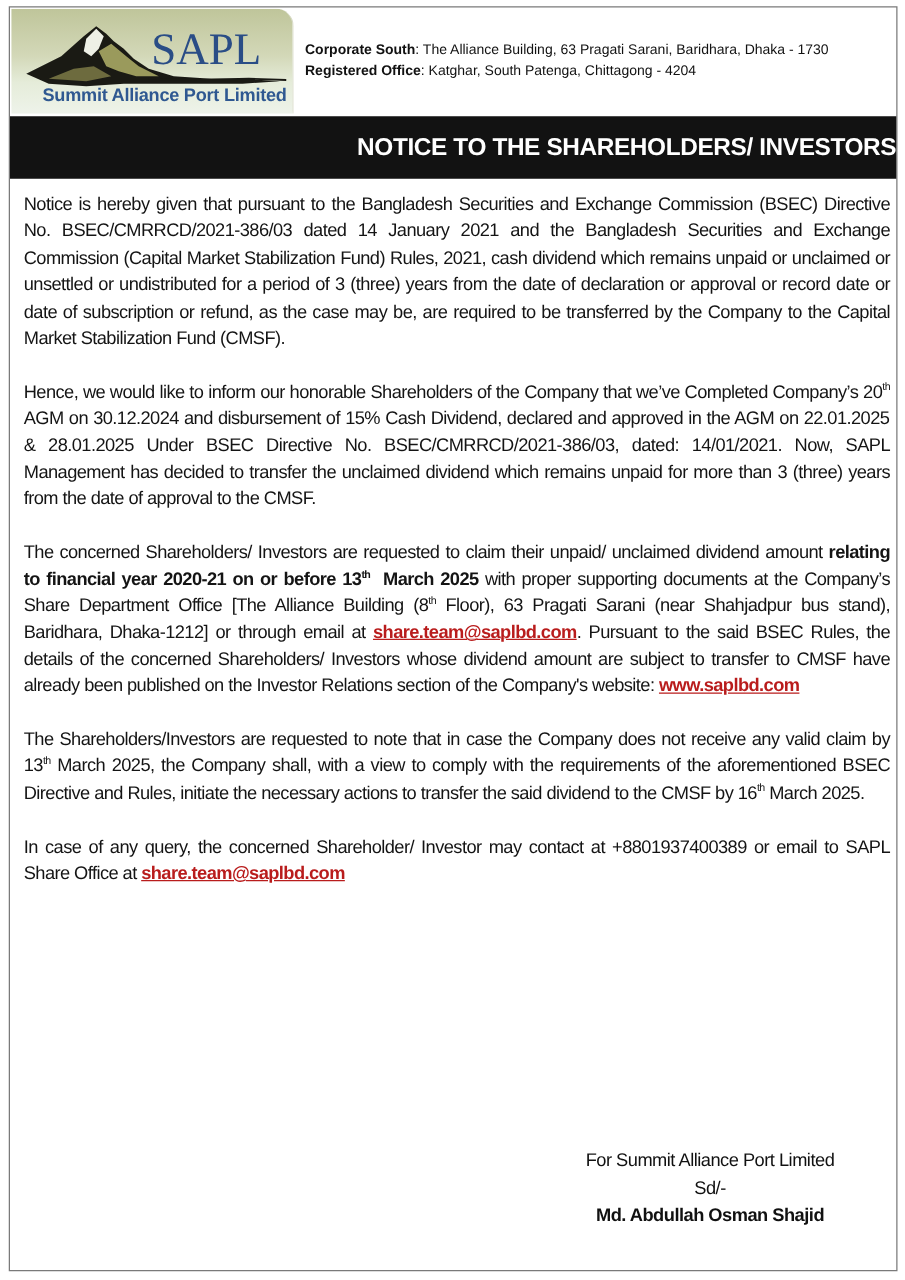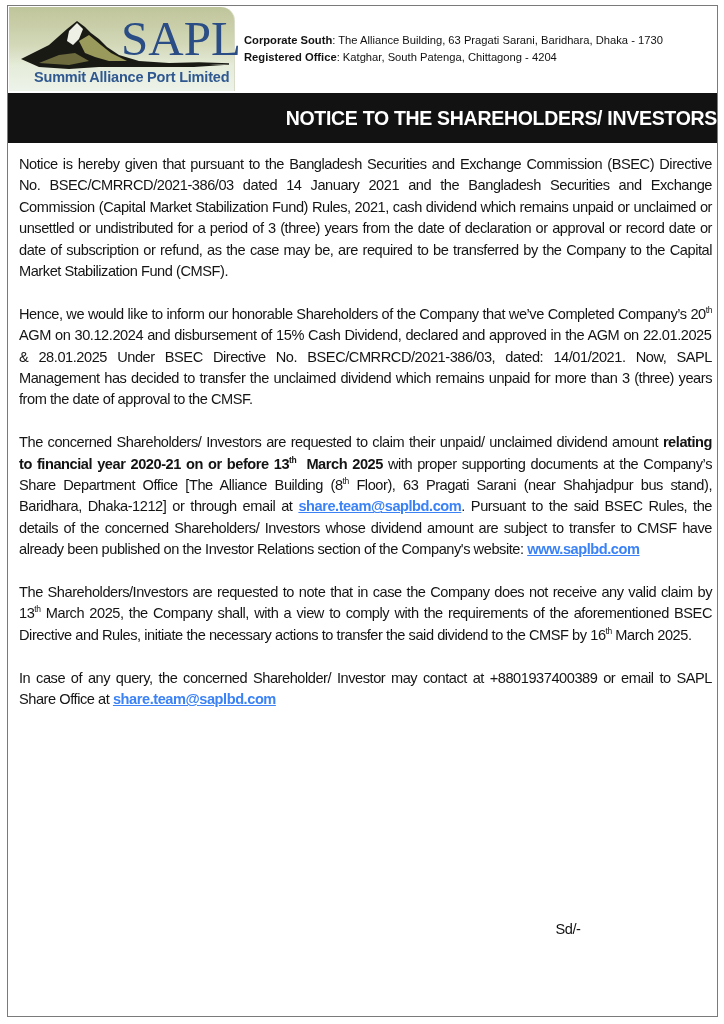--- a/index.html
+++ b/index.html
@@ -14,21 +14,21 @@
     .header { position: absolute; left: 0; top: 0; width: 100%; height: 86px; }
     .logo {
       position: absolute; left: 1px; top: 1px; width: 226px; height: 84px;
       background: linear-gradient(180deg, #bfc59a 0%, #d3d8b8 45%, #e5ecd9 70%, #eef3ea 100%);
       border-top-right-radius: 14px;
       border-right: 1px solid #d9dcc8;
     }
     .logo svg { position: absolute; left: 10px; top: 10px; }
     .logo .sapl {
       position: absolute; left: 112px; top: 12px;
-      font-family: "Liberation Serif", serif; font-size: 49px; color: #2a4d86; letter-spacing: 0px;
+      font-family: "Liberation Serif", serif; font-size: 36px; color: #2a4d86; letter-spacing: 0px;
       line-height: 40px;
     }
     .logo .tagline {
       position: absolute; left: 25px; top: 62px;
       font-family: "Liberation Sans", sans-serif; font-size: 14.5px; font-weight: bold; color: #2f5891;
       letter-spacing: -0.2px; white-space: nowrap;
     }
     .offices {
       position: absolute; left: 236px; top: 26px; font-size: 11.2px; line-height: 17px; color: #111;
       white-space: nowrap;
@@ -44,21 +44,21 @@
 
     .body-text {
       position: absolute; left: 11px; top: 148px; width: 693px;
       font-family: "Liberation Sans", sans-serif; font-size: 14.6px; line-height: 21.4px; color: #141414;
       letter-spacing: -0.45px;
     }
     .para { text-align: justify; margin-bottom: 21.4px; }
     .para.last-left { text-align-last: left; }
     .para b { font-weight: bold; }
     sup { font-size: 8.5px; vertical-align: super; line-height: 0; }
-    a.link { color: #3b82f6; font-weight: bold; text-decoration: underline; }
+    a.link { color: #b91c1c; font-weight: bold; text-decoration: underline; }
 
     .footer-left {
       position: absolute; left: 11px; top: 946px; font-size: 14.6px; line-height: 23px; letter-spacing: -0.4px;
     }
     .footer-right {
       position: absolute; left: 420px; top: 912px; width: 280px; text-align: center;
       font-size: 14.6px; line-height: 22px; letter-spacing: -0.4px;
     }
     .footer-right .name { font-weight: bold; }
   </style>
@@ -95,16 +95,18 @@
 
     <p class="para last-left"><span>The concerned Shareholders/ Investors are requested to claim their unpaid/ unclaimed dividend amount </span><b><span>relating to financial year 2020-21 on or before 13</span><sup>th</sup><span style="white-space:pre">  March 2025</span></b><span> with proper supporting documents at the Company’s Share Department Office [The Alliance Building (8</span><sup>th</sup><span> Floor), 63 Pragati Sarani (near Shahjadpur bus stand), Baridhara, Dhaka-1212] or through email at </span><a class="link">share.team@saplbd.com</a><span>. Pursuant to the said BSEC Rules, the details of the concerned Shareholders/ Investors whose dividend amount are subject to transfer to CMSF have already been published on the Investor Relations section of the Company's website: </span><a class="link">www.saplbd.com</a></p>
 
     <p class="para last-left"><span>The Shareholders/Investors are requested to note that in case the Company does not receive any valid claim by 13</span><sup>th</sup><span> March 2025, the Company shall, with a view to comply with the requirements of the aforementioned BSEC Directive and Rules, initiate the necessary actions to transfer the said dividend to the CMSF by 16</span><sup>th</sup><span> March 2025.</span></p>
 
     <p class="para last-left"><span>In case of any query, the concerned Shareholder/ Investor may contact at +8801937400389 or email to SAPL Share Office at </span><a class="link">share.team@saplbd.com</a></p>
   </div>
 
 
   <div class="footer-right">
+    <div>For Summit Alliance Port Limited</div>
     <div>Sd/-</div>
+    <div class="name">Md. Abdullah Osman Shajid</div>
   </div>
 
 </div>
 
 </body></html>

